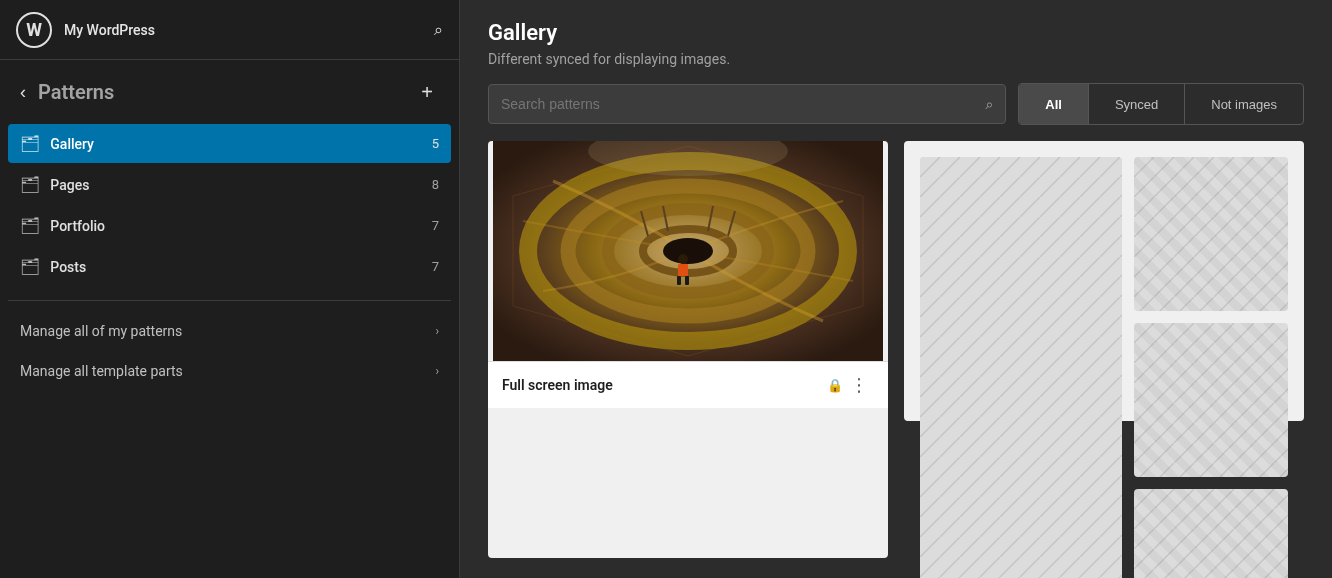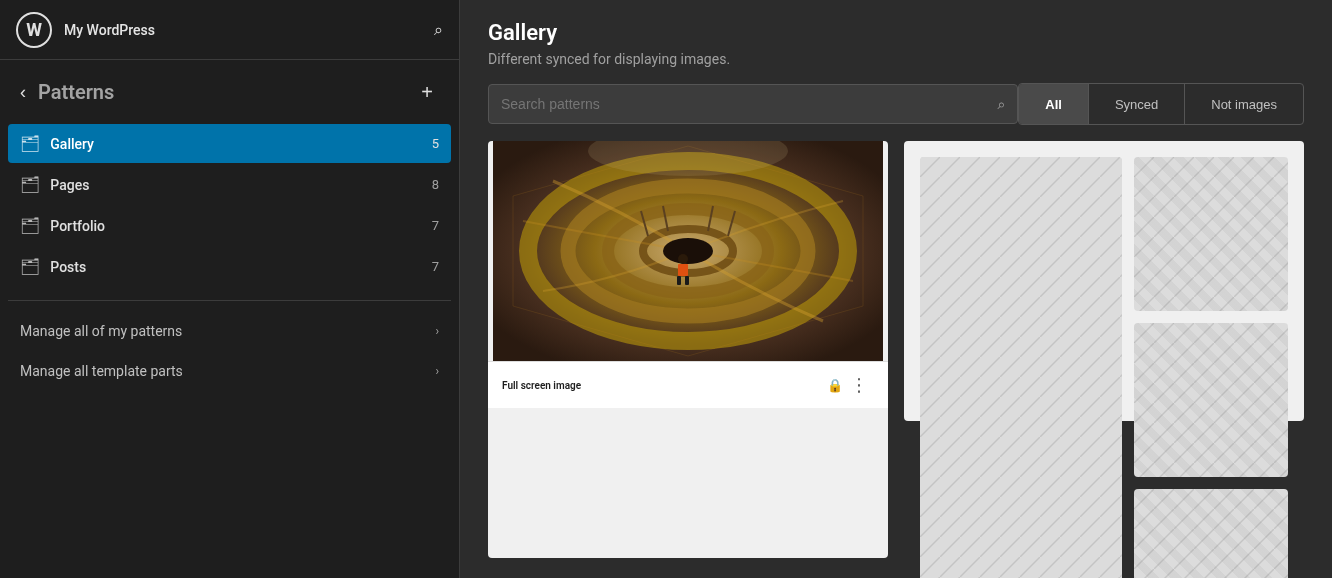--- a/index.html
+++ b/index.html
@@ -201,21 +201,21 @@
 
     .search-box {
       flex: 1;
       display: flex;
       align-items: center;
       background: #3c3c3c;
       border: 1px solid #555;
       border-radius: 4px;
       padding: 0 12px;
       height: 40px;
-      margin-right: 0;
+      margin-right: 12px;
     }
 
     .search-input {
       flex: 1;
       background: none;
       border: none;
       outline: none;
       color: #a0a0a0;
       font-size: 14px;
     }
@@ -279,21 +279,21 @@
     .pattern-card-footer {
       display: flex;
       align-items: center;
       padding: 10px 14px;
       background: #ffffff;
       border-top: 1px solid #ddd;
     }
 
     .pattern-name {
       flex: 1;
-      font-size: 10px;
+      font-size: 14px;
       font-weight: 600;
       color: #1e1e1e;
     }
 
     .lock-icon {
       font-size: 13px;
       color: #555;
       margin-left: 6px;
     }
 

